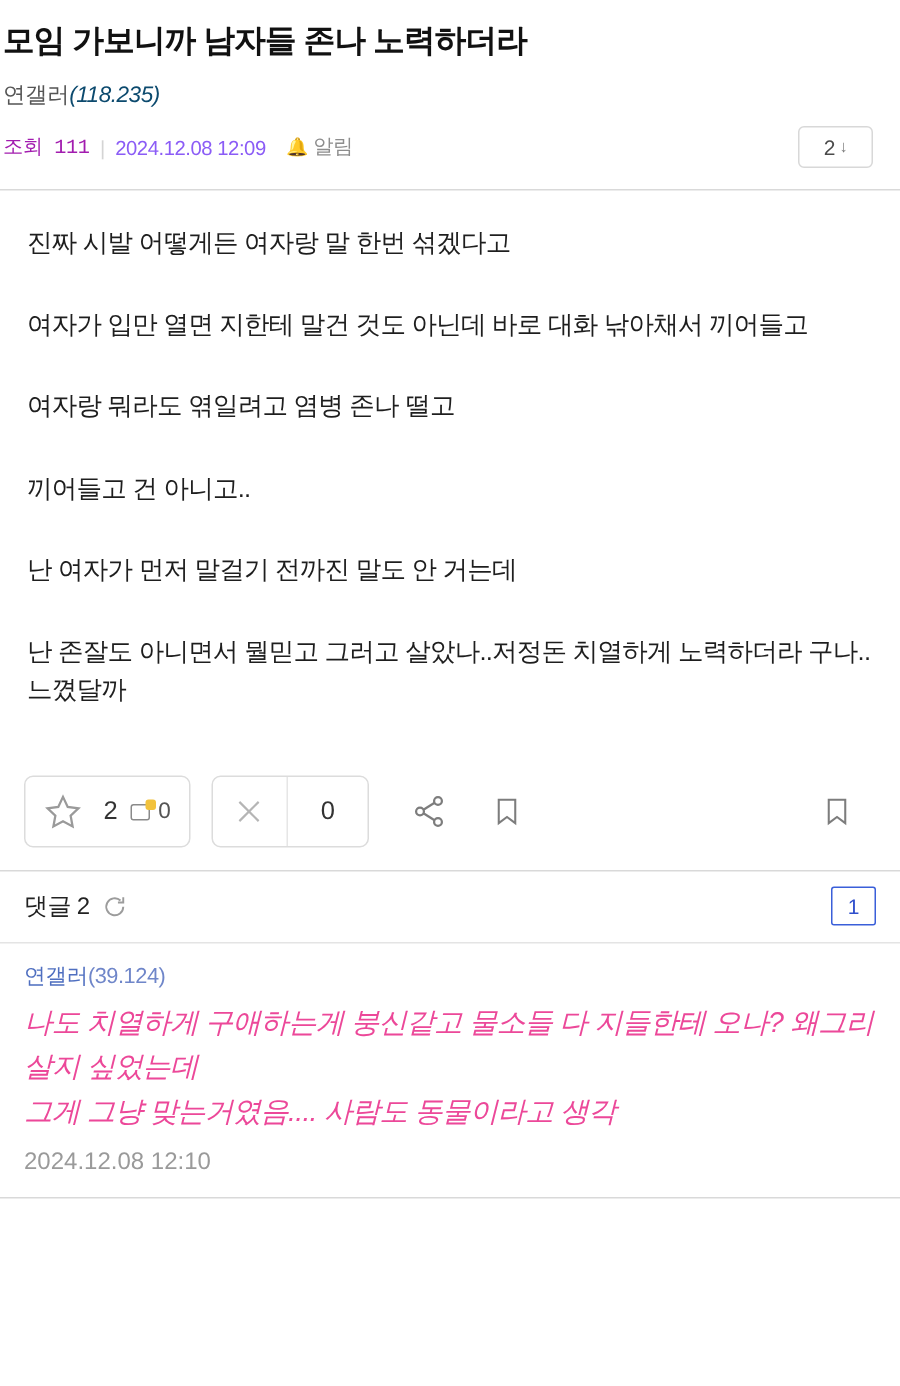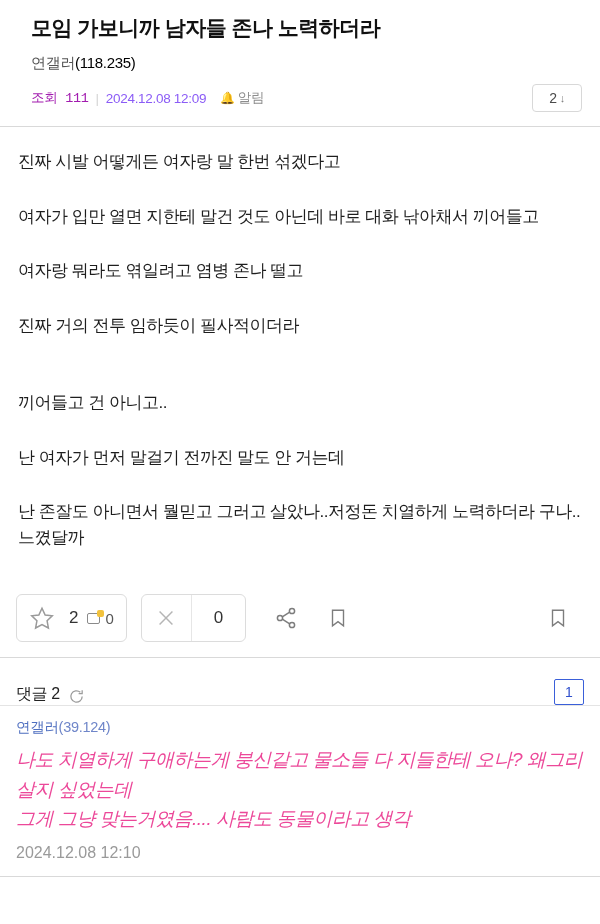--- a/index.html
+++ b/index.html
@@ -12,37 +12,37 @@
     width: 600px;
     height: 924px;
     font-family: "Liberation Sans", sans-serif;
     color: #1a1a1a;
     overflow: hidden;
     position: relative;
   }
 
   
   .post-header {
-    padding: 14px 18px 0 31px;
+    padding: 14px 18px 0 2px;
   }
   .post-title {
     font-size: 21px;
     font-weight: bold;
     line-height: 1.35;
     color: #111111;
     letter-spacing: -0.5px;
   }
   .author-line {
     margin-top: 12px;
     font-size: 15px;
     color: #555555;
     letter-spacing: -0.3px;
   }
   .author-name { color: #555555; }
-  .author-count { color: #000000; }
+  .author-count { color: #0c4a6e; font-style: italic; }
 
   .meta-row {
     margin-top: 9px;
     display: flex;
     align-items: center;
     height: 32px;
     font-size: 13.5px;
     color: #8d8d8d;
     letter-spacing: -0.3px;
   }
@@ -200,21 +200,21 @@
   
   .comment-sep {
     border: 0;
     border-top: 1px solid #d9d9d9;
     margin: 0;
   }
   .comment-head {
     height: 48px;
     padding: 0 16px;
     display: flex;
-    align-items: flex-end;
+    align-items: center;
     border-bottom: 1px solid #e4e4e4;
   }
   .comment-title {
     font-size: 16px;
     color: #222;
     font-weight: 500;
     letter-spacing: -0.4px;
   }
   .refresh-icon {
     margin-left: 8px;
@@ -288,21 +288,20 @@
       <span class="arrow">↓</span>
     </span>
   </div>
 </div>
 <hr class="hr-strong">
 
 <div class="post-body">
   <p class="para">진짜 시발 어떻게든 여자랑 말 한번 섞겠다고</p>
   <p class="para">여자가 입만 열면 지한테 말건 것도 아닌데 바로 대화 낚아채서 끼어들고</p>
   <p class="para">여자랑 뭐라도 엮일려고 염병 존나 떨고</p>
-  <p class="para gap-big">진짜 거의 전투 임하듯이 필사적이더라</p>
   <p class="para">끼어들고 건 아니고..</p>
   <p class="para">난 여자가 먼저 말걸기 전까진 말도 안 거는데</p>
   <p class="para">난 존잘도 아니면서 뭘믿고 그러고 살았나..저정돈 치열하게 노력하더라 구나.. 느꼈달까</p>
 </div>
 
 <div class="action-bar">
 
   <div class="recommend-group">
     <div class="rec-btn">
       <svg width="26" height="26" viewBox="0 0 24 24" fill="none" stroke="#9a9a9a" stroke-width="1.4">

